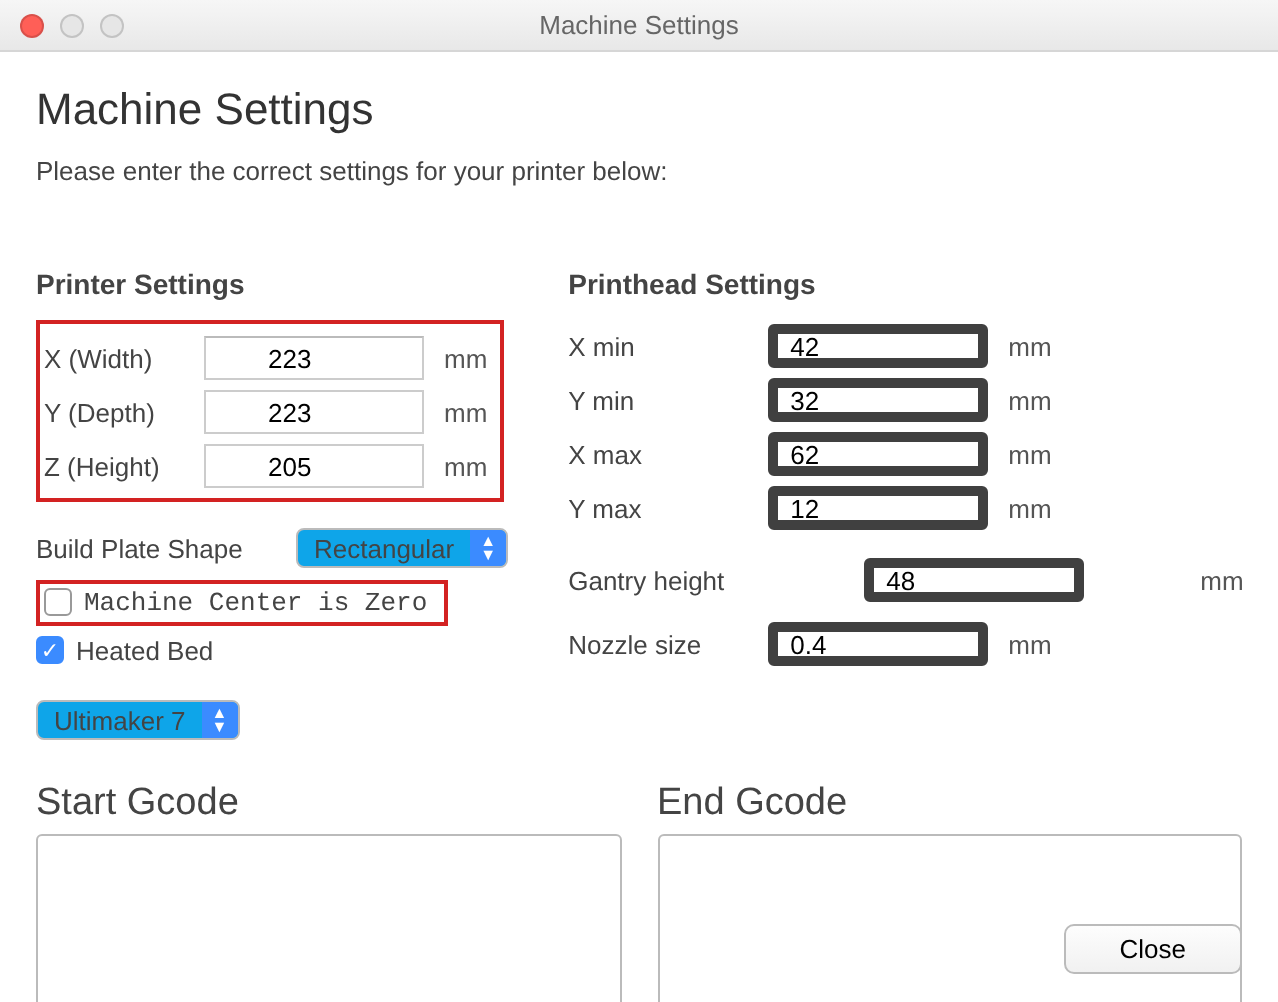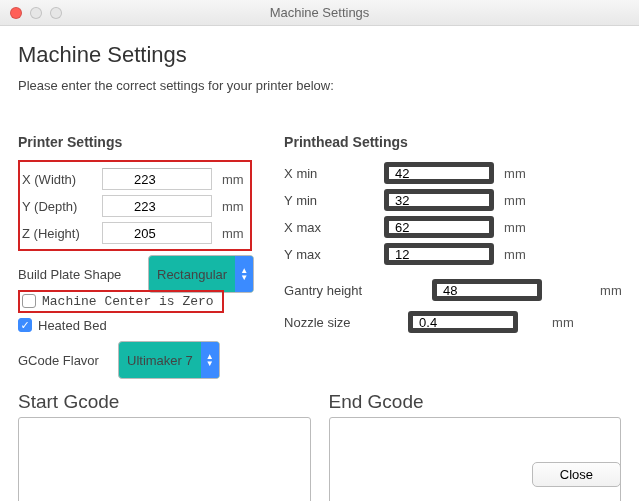--- a/index.html
+++ b/index.html
@@ -57,22 +57,22 @@
   .row-unit { margin-left:10px; color:#555; }
   .red-box {
     border:2px solid #d32222; padding:4px 6px 2px 2px; margin-bottom:8px;
     display:inline-block;
   }
   .red-box .row-input { width:110px; border-radius:0; border-left:none; border-right:none; border-top:1px solid #bbb; border-bottom:1px solid #bbb;}
   .red-box .row:first-child .row-input { border-top:1px solid #bbb;}
   .red-box .row-input { border:1px solid #ccc;padding-left:31px; }
   .field-row { display:flex; align-items:center; height:30px; }
   .select-wrap {
-    display:inline-flex; align-items:stretch; height:38px;
-    border:1px solid #bbb; border-radius:4px; overflow:hidden; background:#14b8a6;
+    display:inline-flex; align-items:stretch; height:20px;
+    border:1px solid #bbb; border-radius:4px; overflow:hidden; background:#0ea5e9;
   }
   .select-text { padding:0 8px; display:flex; align-items:center; font-size:13px; }
   .select-arrows {
     width:18px; background:#3b8bff; display:flex; flex-direction:column;
     align-items:center; justify-content:center; color:#fff; font-size:8px; line-height:7px;
   }
   .checkbox {
     width:14px; height:14px; border:1px solid #999; border-radius:3px;
     margin-right:6px; display:inline-flex; align-items:center; justify-content:center;
     font-size:11px; color:#fff; background:#fff;
@@ -150,21 +150,20 @@
           <span class="checkbox"></span>
           <span>Machine Center is Zero</span>
         </span>
       </div>
       <div class="check-row">
         <span class="checkbox checked">✓</span>
         <span>Heated Bed</span>
       </div>
 
       <div class="field-row" style="margin-top:8px;">
-        <span style="width:100px;">GCode Flavor</span>
         <div class="select-wrap">
           <span class="select-text">Ultimaker 7</span>
           <span class="select-arrows">▲<br>▼</span>
         </div>
       </div>
     </div>
 
     <div class="col">
       <div class="section-title">Printhead Settings</div>
 
@@ -187,21 +186,21 @@
         <span style="width:100px;">Y max</span>
         <input class="row-input" value="12" style="">
         <span class="row-unit">mm</span>
       </div>
 
       <div class="row" style="margin-top:10px;gap:48px;">
         <span style="width:100px;">Gantry height</span>
         <input class="row-input" value="48" style="">
         <span class="row-unit">mm</span>
       </div>
-      <div class="row" style="margin-top:6px;gap:24px;">
+      <div class="row" style="margin-top:6px;">
         <span style="width:100px;">Nozzle size</span>
         <input class="row-input" value="0.4" style="">
         <span class="row-unit">mm</span>
       </div>
     </div>
   </div>
 
   <div class="gcode-columns">
     <div class="gcode-col">
       <div class="subhead">Start Gcode</div>

